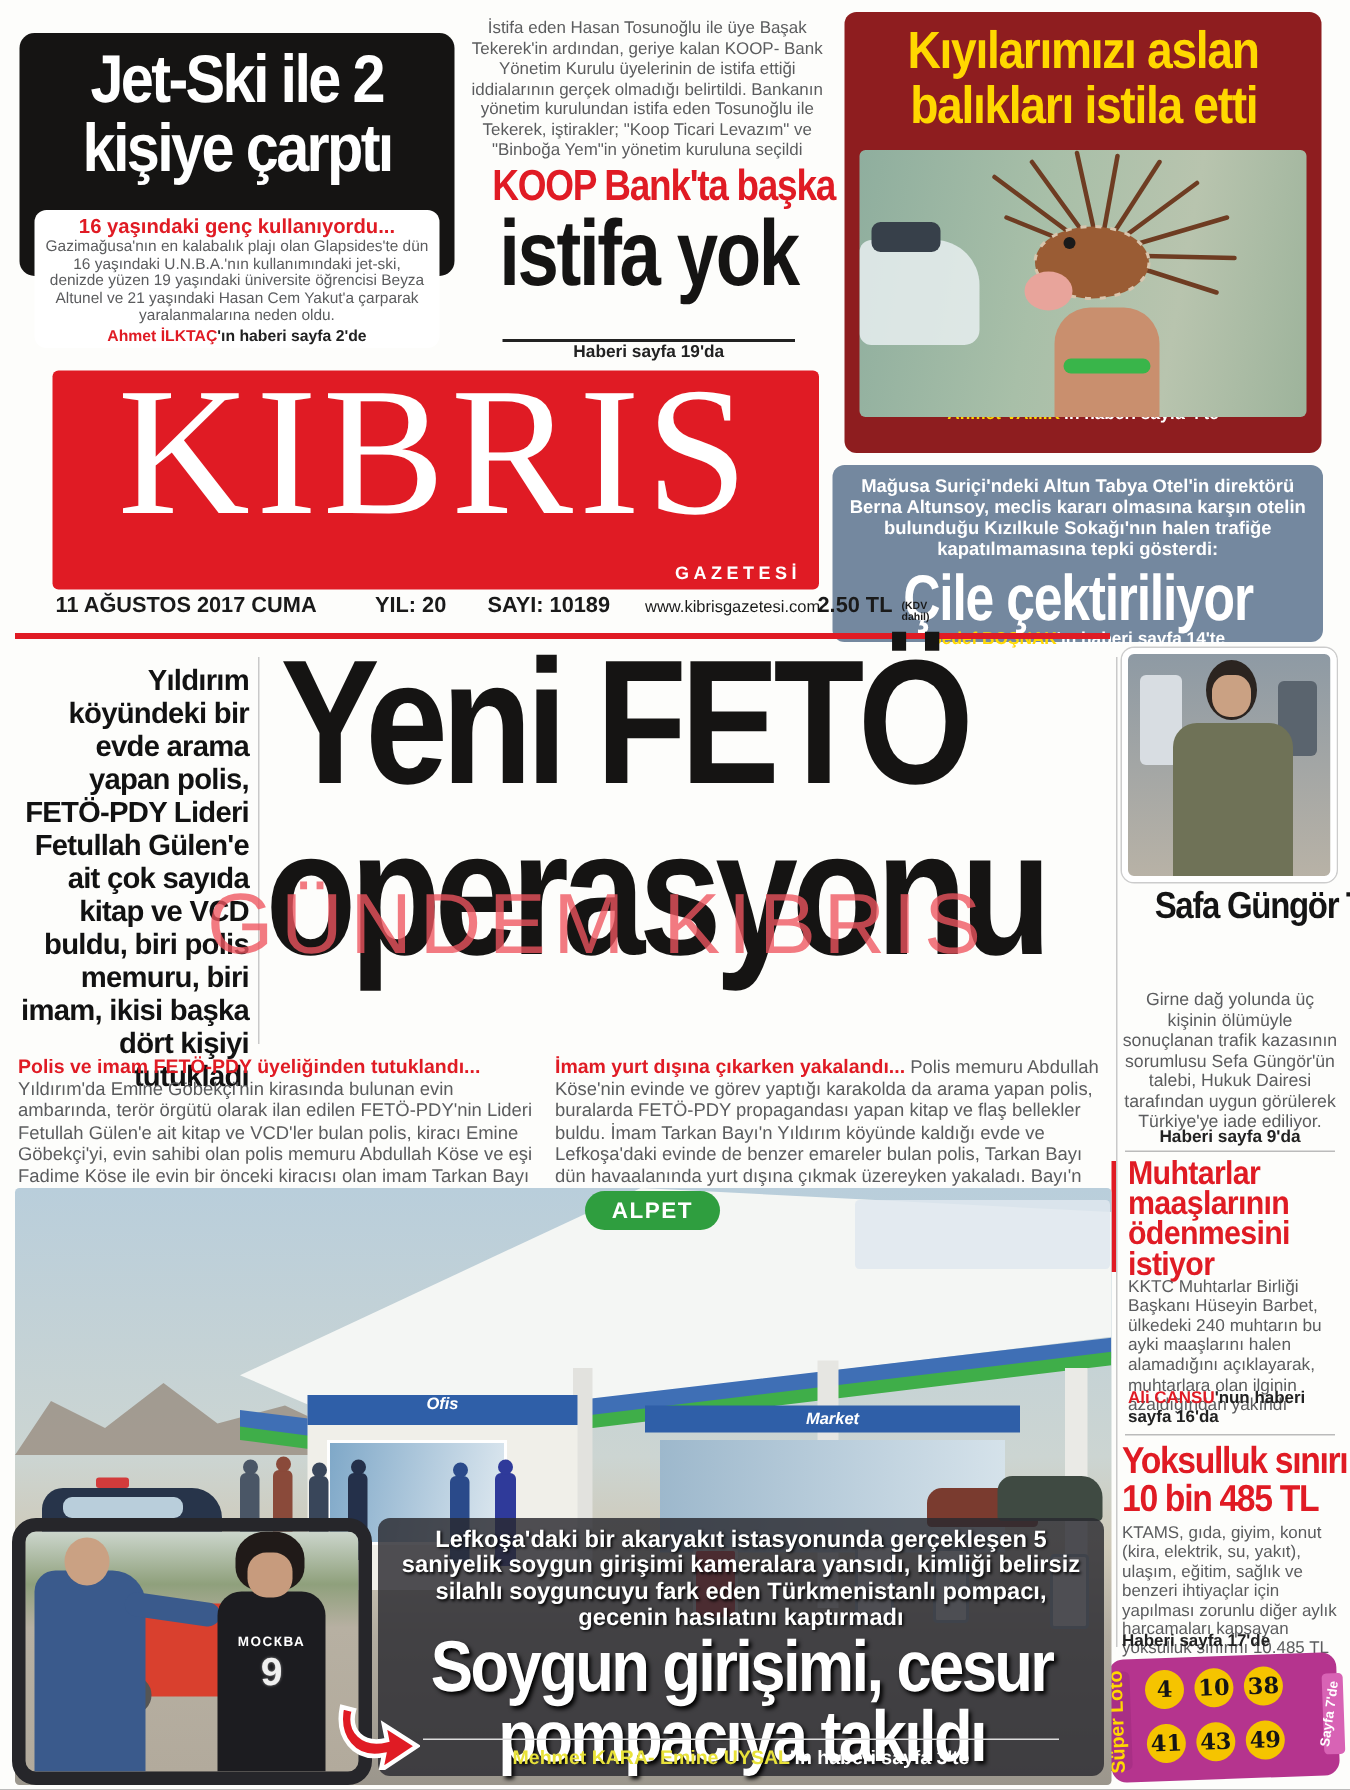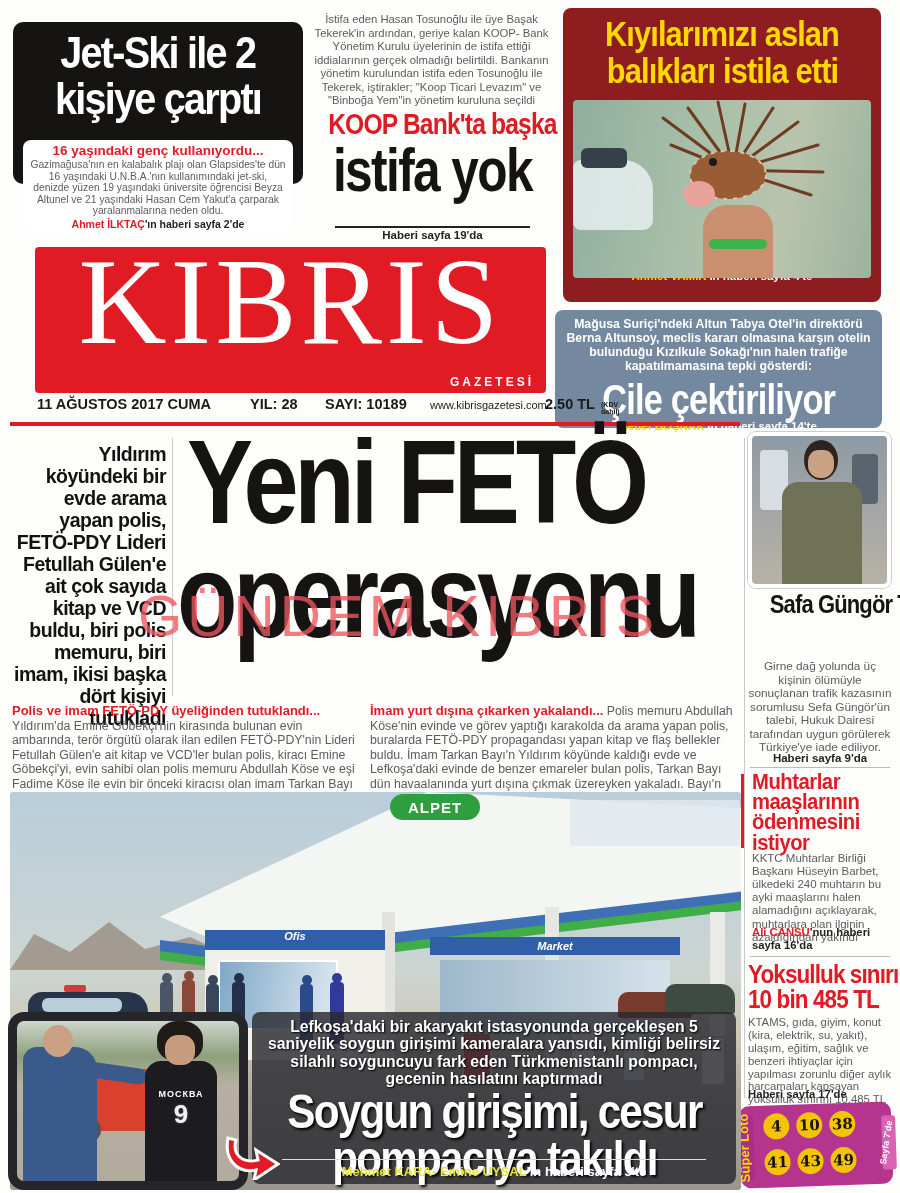--- a/index.html
+++ b/index.html
@@ -101,21 +101,21 @@
       <span class="yellow bold">Sedef BOŞNAK</span><span class="hl-white">'ın haberi sayfa 14'te</span>
     </div>
   </div>
 
   <div class="abs" style="left:35px;top:247px;width:511px;height:146px;background:#e01b24;border-radius:4px;">
     <div class="center serif" style="color:#fff;font-size:122px;line-height:1.0;margin-top:-6px;letter-spacing:4px;">KIBRIS</div>
     <div class="abs bold" style="right:12px;bottom:4px;color:#fff;font-size:12px;letter-spacing:3px;">GAZETESİ</div>
   </div>
   <div class="abs" style="left:35px;top:396px;width:511px;height:24px;color:#1a1a1a;">
     <span class="abs bold" style="left:2px;font-size:14.5px;">11 AĞUSTOS 2017 CUMA</span>
-    <span class="abs bold" style="left:215px;font-size:14.5px;">YIL: 28</span>
+    <span class="abs bold" style="left:215px;font-size:14.5px;">YIL: 20</span>
     <span class="abs bold" style="left:290px;font-size:14.5px;">SAYI: 10189</span>
     <span class="abs" style="left:395px;top:3px;font-size:11px;text-align:center;">www.kibrisgazetesi.com</span>
     <span class="abs bold" style="left:510px;font-size:14.5px;width:80px;">2.50 TL</span>
     <span class="abs bold" style="left:566px;top:5px;font-size:7px;">(KDV dahil)</span>
   </div>
   <div class="abs" style="left:10px;top:422px;width:730px;height:4px;background:#e01b24;"></div>
 
   <div class="abs right bold" style="left:8px;top:443px;width:158px;font-size:19.5px;line-height:1.13;color:#121212;letter-spacing:-.5px;">Yıldırım köyündeki bir evde arama yapan polis, FETÖ-PDY Lideri Fetullah Gülen'e ait çok sayıda kitap ve VCD buldu, biri polis memuru, biri imam, ikisi başka dört kişiyi tutukladı</div>
   <div class="abs vline" style="left:172px;top:438px;height:258px;"></div>
 

